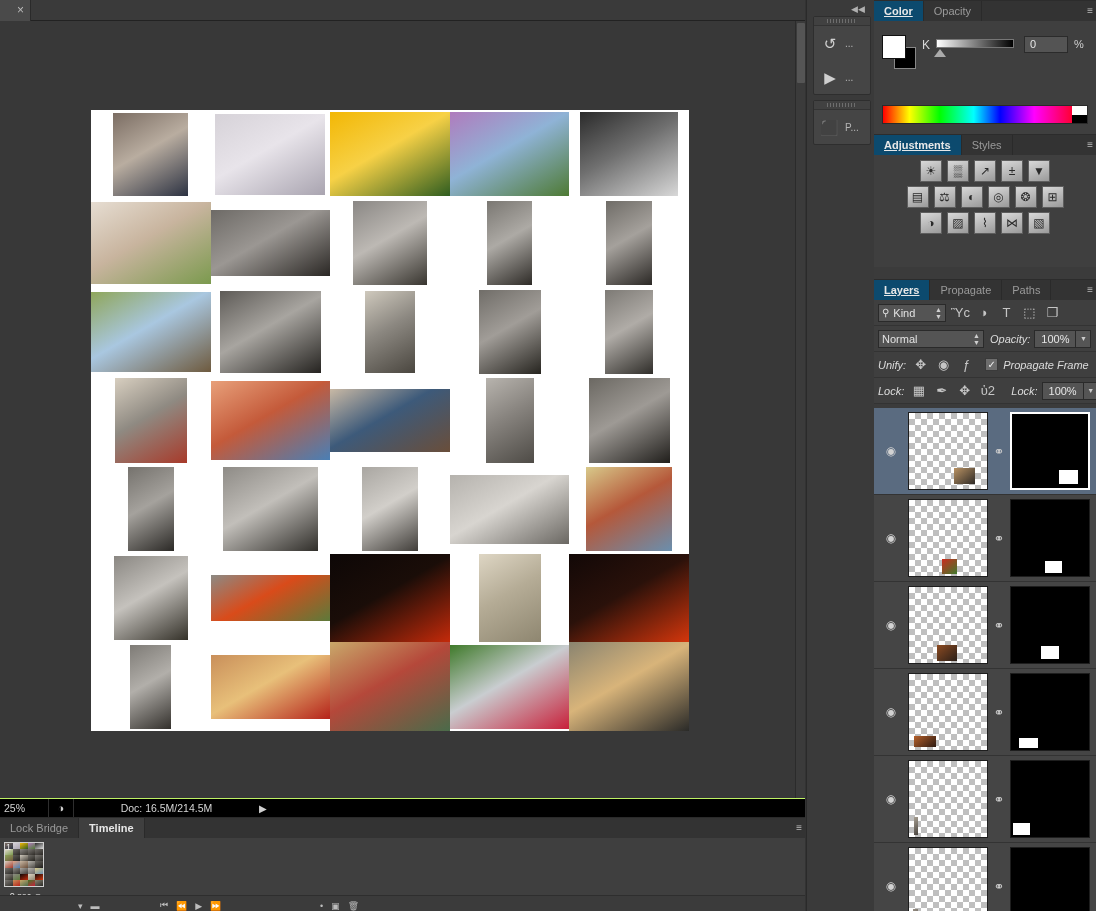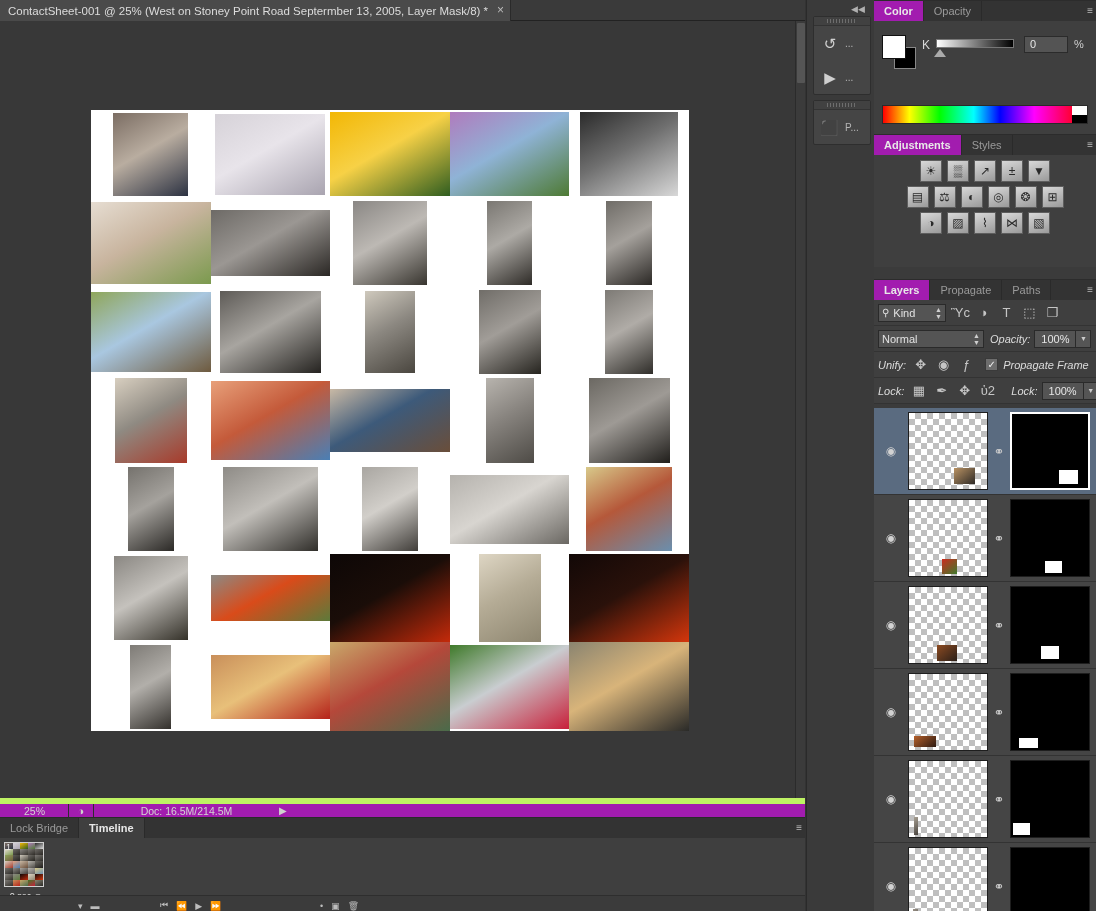--- a/index.html
+++ b/index.html
@@ -98,21 +98,21 @@
   .panel { background: #3b3b3b; border-top: 1px solid #2c2c2c; }
   .panel-tabs {
     height: 20px; display: flex; align-items: stretch;
     background: #333333; position: relative;
   }
   .panel-tabs .ptab {
     display: flex; align-items: center; padding: 0 10px;
     font-size: 11px; color: #9a9a9a; cursor: pointer;
     border-right: 1px solid #2a2a2a;
   }
-  .panel-tabs .ptab.active { background: #a21caf; color: #e8e8e8; font-weight: bold; }
+  .panel-tabs .ptab.active { background: #0c4a6e; color: #e8e8e8; font-weight: bold; text-decoration: underline; }
   .panel-tabs .filler { flex: 1; border-right: none; }
   .panel-menu {
     position: absolute; right: 3px; top: 4px;
     color: #bbb; font-size: 10px; line-height: 11px; cursor: pointer;
   }
 
   
   #color-body { height: 113px; position: relative; background: #3f3f3f; }
   .swatchpair { position: absolute; left: 8px; top: 14px; width: 34px; height: 34px; }
   .sw-fore {
@@ -231,22 +231,22 @@
   .thumb-mask {
     width: 80px; height: 78px; background: #000; border: 1px solid #1e1e1e;
     position: relative; cursor: pointer;
   }
   .layer-item.selected .thumb-mask { border: 2px solid #ffffff; }
   .thumb-mask .wbox { position: absolute; background: #ffffff; }
 
   
   #statusbar {
     position: absolute; left: 0; top: 798px; width: 805px; height: 19px;
-    background: #a21caf; border-top: 6px solid #bef264;
-    display: flex; align-items: center; padding-left: 20px;
+    background: #000000; border-top: 1px solid #bef264;
+    display: flex; align-items: center;
   }
   #statusbar .zoomval {
     width: 48px; padding-left: 4px; font-size: 10.5px; color: #d4d4d4; cursor: text;
   }
   #statusbar .previewico {
     width: 26px; display: flex; align-items: center; justify-content: center;
     color: #d0d0d0; font-size: 11px; border-left: 1px solid #2e2e2e;
     border-right: 1px solid #2e2e2e; height: 100%; cursor: pointer;
   }
   #statusbar .docinfo {
@@ -297,21 +297,20 @@
     align-items: center; color: #bdbdbd; font-size: 9px;
   }
 </style>
 </head>
 <body>
 
 <div id="app">
 
   <div id="tabbar">
     <div id="doctab">
-      <span>ContactSheet-001 @ 25% (West on Stoney Point Road Septermber 13, 2005, Layer Mask/8) *</span>
       <span class="tab-close">×</span>
     </div>
   </div>
 
   <div id="canvasarea">
     <div id="sheet">
         <div class="cellwrap" style="left: 22.126px; top: 3.105px; width: 75.348px; height: 82.5043px;">
           <div class="ph" style="background: linear-gradient(150deg, rgb(123, 109, 99) 0%, rgb(185, 173, 160) 45%, rgb(44, 50, 66) 100%);"></div>
         </div>
         <div class="cellwrap" style="left: 124.384px; top: 3.54857px; width: 110.032px; height: 81.6171px;">

